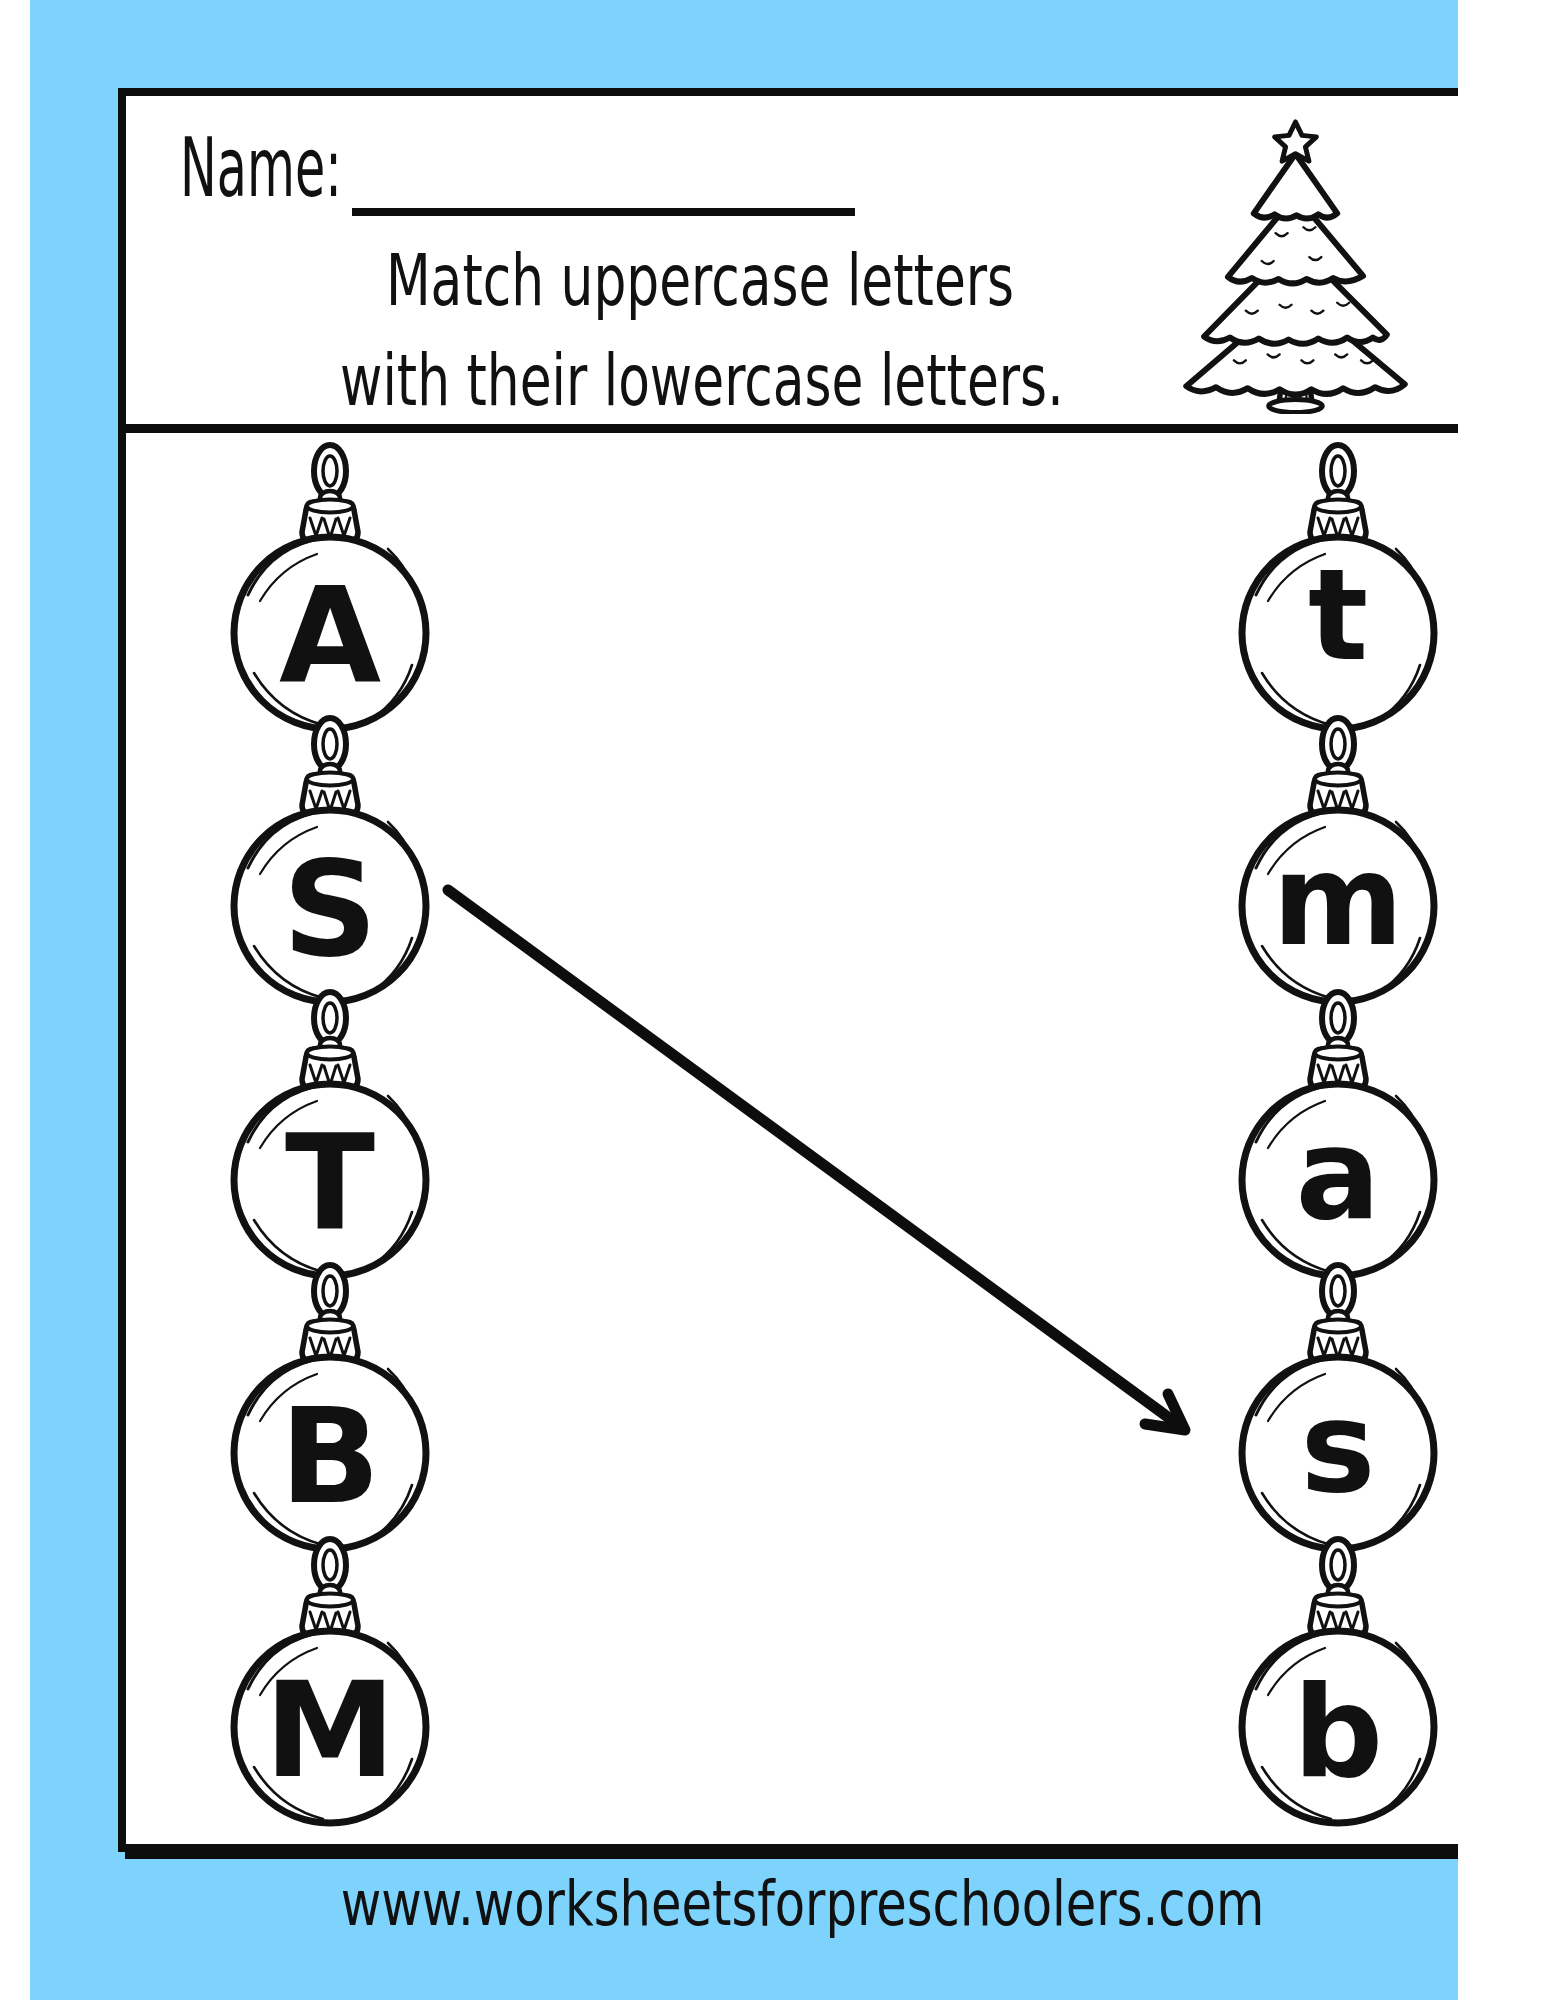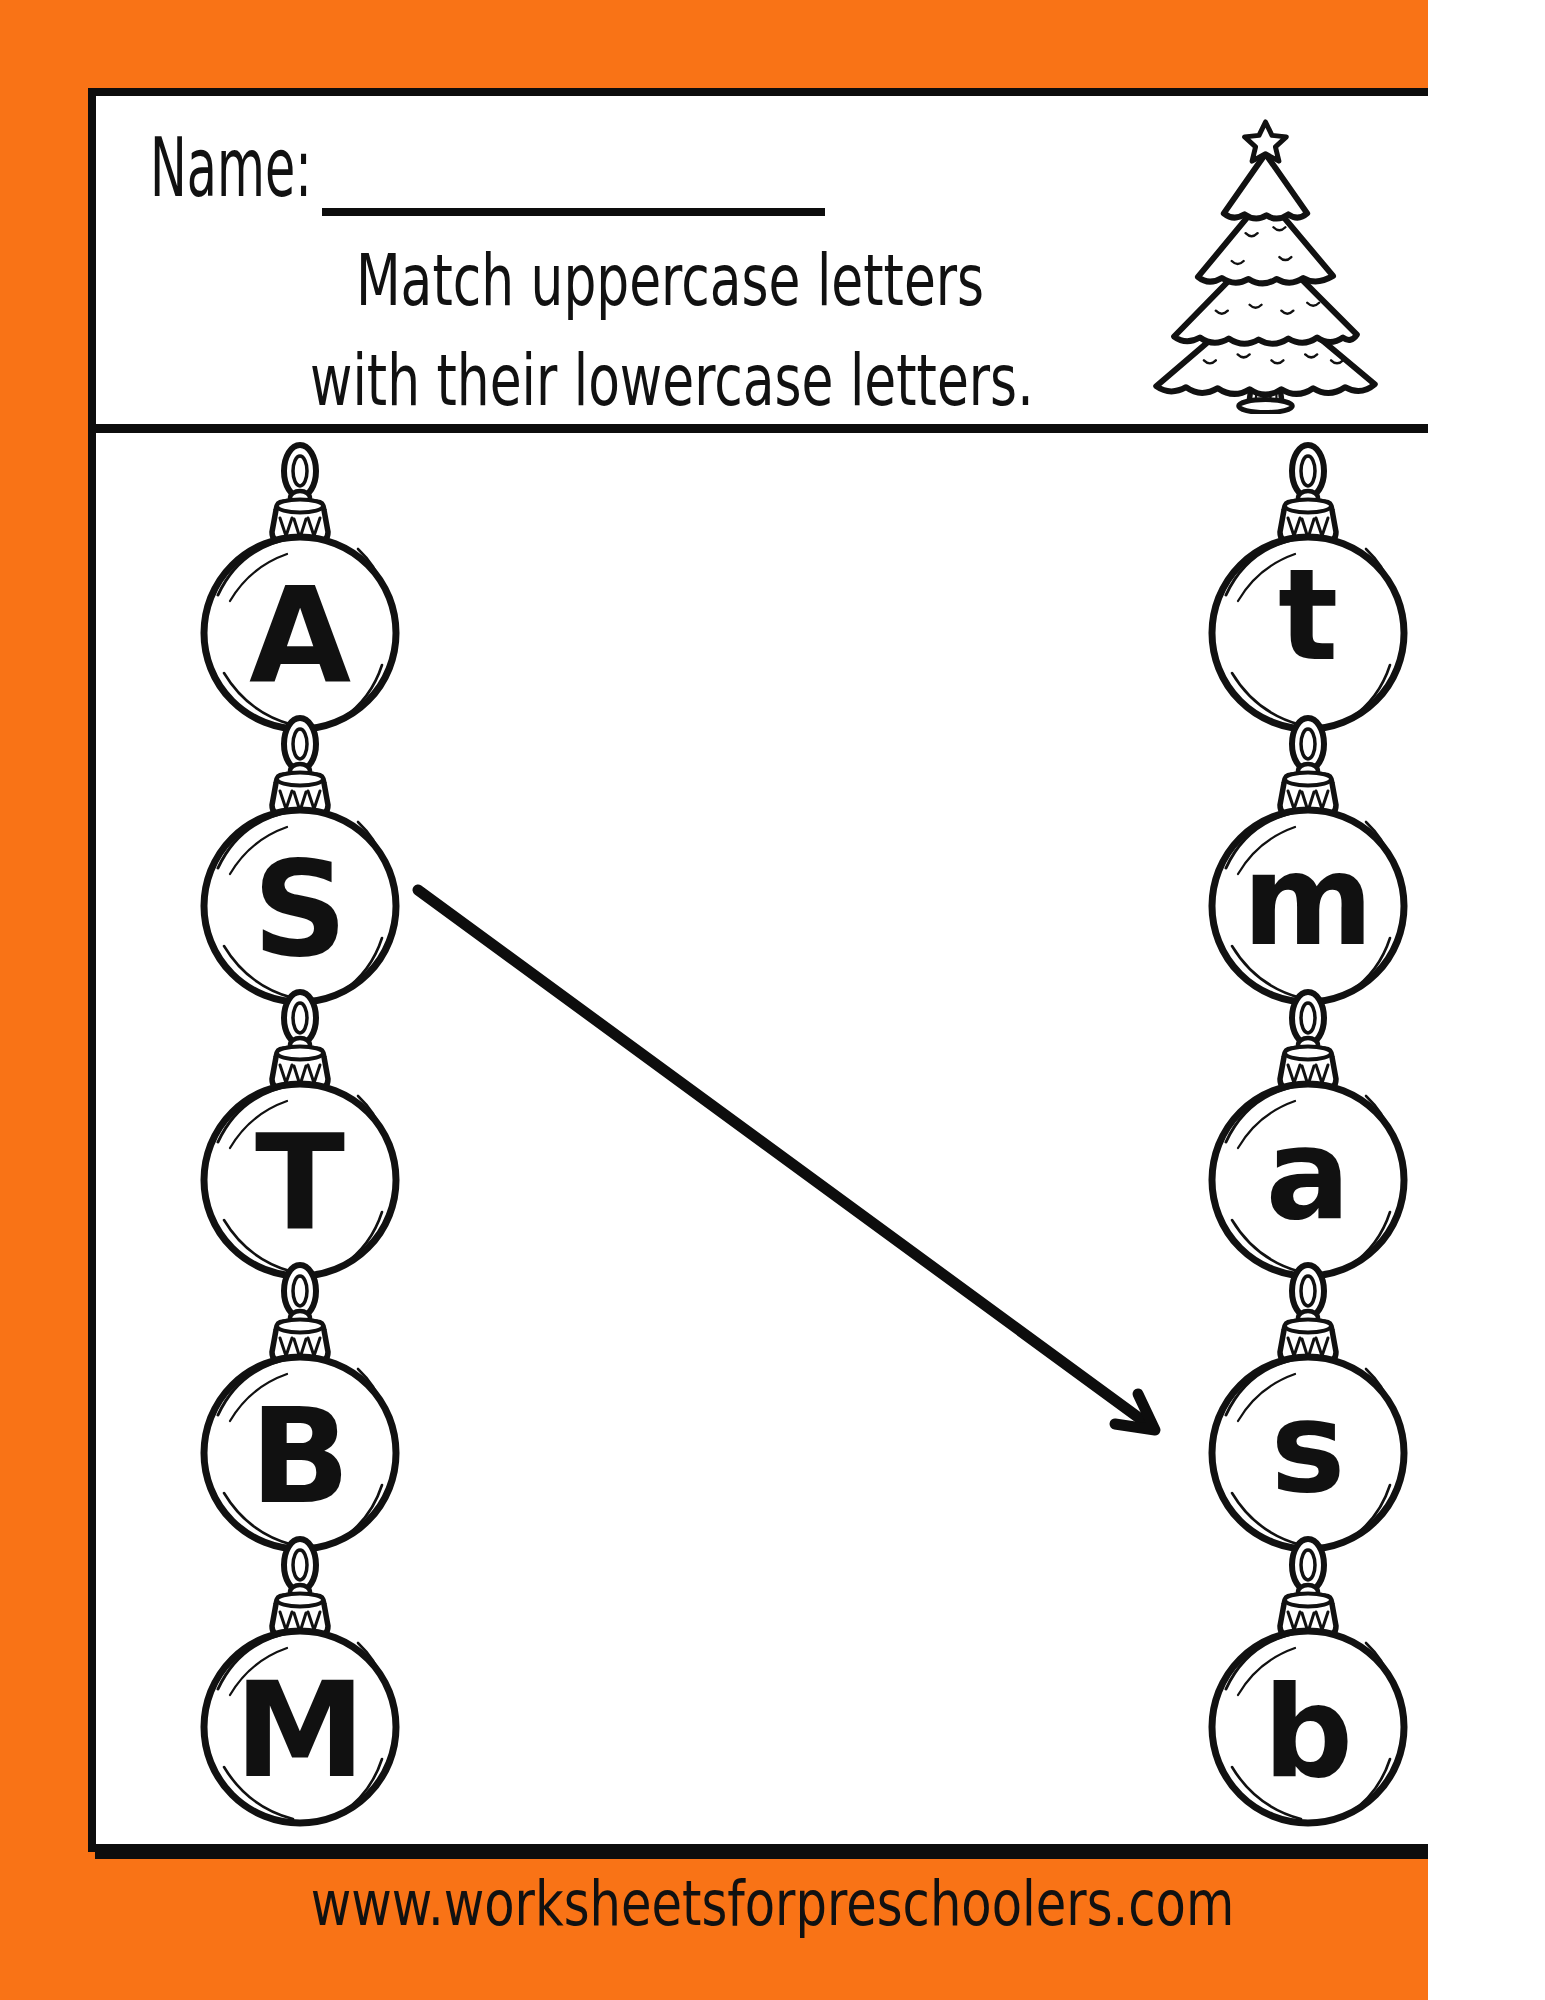--- a/index.html
+++ b/index.html
@@ -1,19 +1,20 @@
 <!DOCTYPE html>
 <html><head>
 <meta charset="utf-8">
 <style>
   html,body{margin:0;padding:0;background:#ffffff;}
   .page{
-    position:relative;width:1428px;height:2000px;background:#f97316;
+    position:relative;width:1428px;height:2000px;background:#7dd3fc;
     font-family:"DejaVu Sans","Liberation Sans",sans-serif;color:#111;
     overflow:hidden;
+    margin-left:30px;
   }
   .frame{
     position:absolute;left:88px;top:88px;width:1397px;height:1764px;
     box-sizing:border-box;border:8px solid #0d0d0d;
     box-shadow:7px 7px 0 #0d0d0d;background:#fff;
   }
   .header-divider{
     position:absolute;left:92px;top:424px;width:1389px;height:9px;background:#0d0d0d;
   }
   .name-label{

